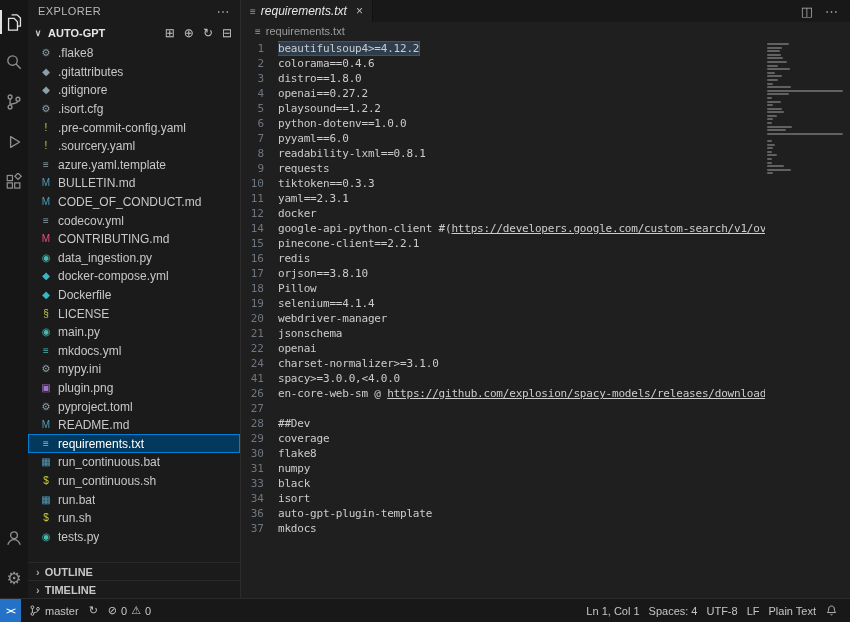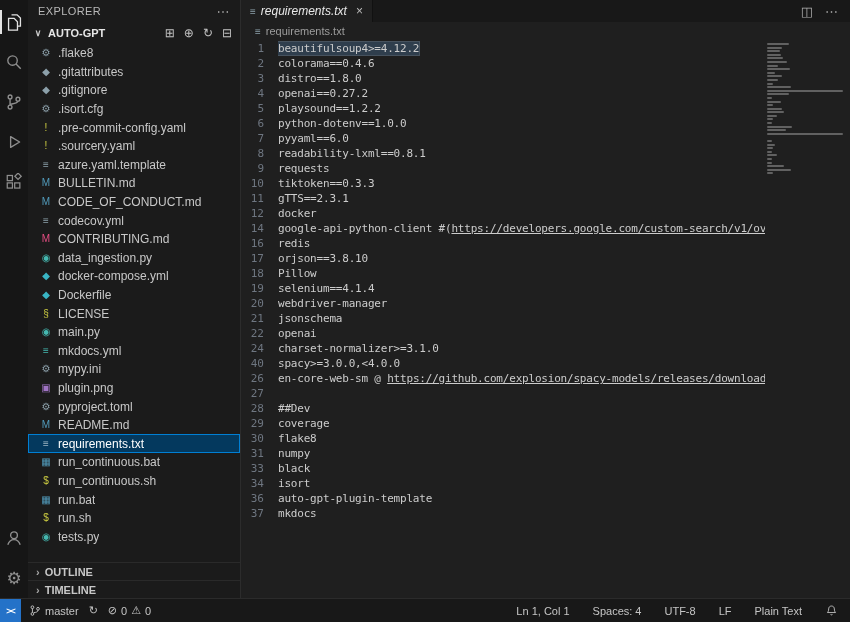--- a/index.html
+++ b/index.html
@@ -113,21 +113,21 @@
     height:24px; flex:none; background:#181818; border-top:1px solid #2b2b2b;
     display:flex; align-items:center; font-size:11px; color:#c5c5c5;
   }
   .remote-btn {
     width:21px; height:100%; background:#2472c8; color:#fff; flex:none;
     display:flex; align-items:center; justify-content:center;
     font-size:9px; font-weight:bold; letter-spacing:-1px; cursor:pointer;
   }
   .sb-left { display:flex; align-items:center; gap:10px; padding-left:8px; }
   .sb-item { display:flex; align-items:center; gap:4px; cursor:pointer; }
-  .sb-right { margin-left:auto; display:flex; align-items:center; gap:23px; padding-right:12px; }
+  .sb-right { margin-left:auto; display:flex; align-items:center; gap:9px; padding-right:12px; }
   .sb-glyph { font-size:11px; line-height:1; }
   svg { display:block; }
 </style>
 </head>
 <body>
 
 <div class="root">
   <div class="top">
 
     <div class="activity-bar">
@@ -335,32 +335,33 @@
             <div class="line"><span class="ln">1</span><span class="code"><span class="sel-box">beautifulsoup4&gt;=4.12.2</span></span></div>
             <div class="line"><span class="ln">2</span><span class="code">colorama==0.4.6</span></div>
             <div class="line"><span class="ln">3</span><span class="code">distro==1.8.0</span></div>
             <div class="line"><span class="ln">4</span><span class="code">openai==0.27.2</span></div>
             <div class="line"><span class="ln">5</span><span class="code">playsound==1.2.2</span></div>
             <div class="line"><span class="ln">6</span><span class="code">python-dotenv==1.0.0</span></div>
             <div class="line"><span class="ln">7</span><span class="code">pyyaml==6.0</span></div>
             <div class="line"><span class="ln">8</span><span class="code">readability-lxml==0.8.1</span></div>
             <div class="line"><span class="ln">9</span><span class="code">requests</span></div>
             <div class="line"><span class="ln">10</span><span class="code">tiktoken==0.3.3</span></div>
-            <div class="line"><span class="ln">11</span><span class="code">gTTS==2.3.1</span></div>
+            <div class="line"><span class="ln">11</span><span class="code">yaml==2.3.1</span></div>
             <div class="line"><span class="ln">12</span><span class="code">docker</span></div>
             <div class="line"><span class="ln">14</span><span class="code">google-api-python-client #(<span class="link">https://developers.google.com/custom-search/v1/ove</span></span></div>
+            <div class="line"><span class="ln">15</span><span class="code">pinecone-client==2.2.1</span></div>
             <div class="line"><span class="ln">16</span><span class="code">redis</span></div>
             <div class="line"><span class="ln">17</span><span class="code">orjson==3.8.10</span></div>
             <div class="line"><span class="ln">18</span><span class="code">Pillow</span></div>
             <div class="line"><span class="ln">19</span><span class="code">selenium==4.1.4</span></div>
             <div class="line"><span class="ln">20</span><span class="code">webdriver-manager</span></div>
             <div class="line"><span class="ln">21</span><span class="code">jsonschema</span></div>
             <div class="line"><span class="ln">22</span><span class="code">openai</span></div>
             <div class="line"><span class="ln">24</span><span class="code">charset-normalizer&gt;=3.1.0</span></div>
-            <div class="line"><span class="ln">40</span><span class="code">spacy&gt;=3.0.0,&lt;4.0.0</span></div>
+            <div class="line"><span class="ln">41</span><span class="code">spacy&gt;=3.0.0,&lt;4.0.0</span></div>
             <div class="line"><span class="ln">26</span><span class="code">en-core-web-sm @ <span class="link">https://github.com/explosion/spacy-models/releases/download/</span></span></div>
             <div class="line"><span class="ln">27</span><span class="code"></span></div>
             <div class="line"><span class="ln">28</span><span class="code">##Dev</span></div>
             <div class="line"><span class="ln">29</span><span class="code">coverage</span></div>
             <div class="line"><span class="ln">30</span><span class="code">flake8</span></div>
             <div class="line"><span class="ln">31</span><span class="code">numpy</span></div>
             <div class="line"><span class="ln">33</span><span class="code">black</span></div>
             <div class="line"><span class="ln">34</span><span class="code">isort</span></div>
             <div class="line"><span class="ln">36</span><span class="code">auto-gpt-plugin-template</span></div>
             <div class="line"><span class="ln">37</span><span class="code">mkdocs</span></div>

